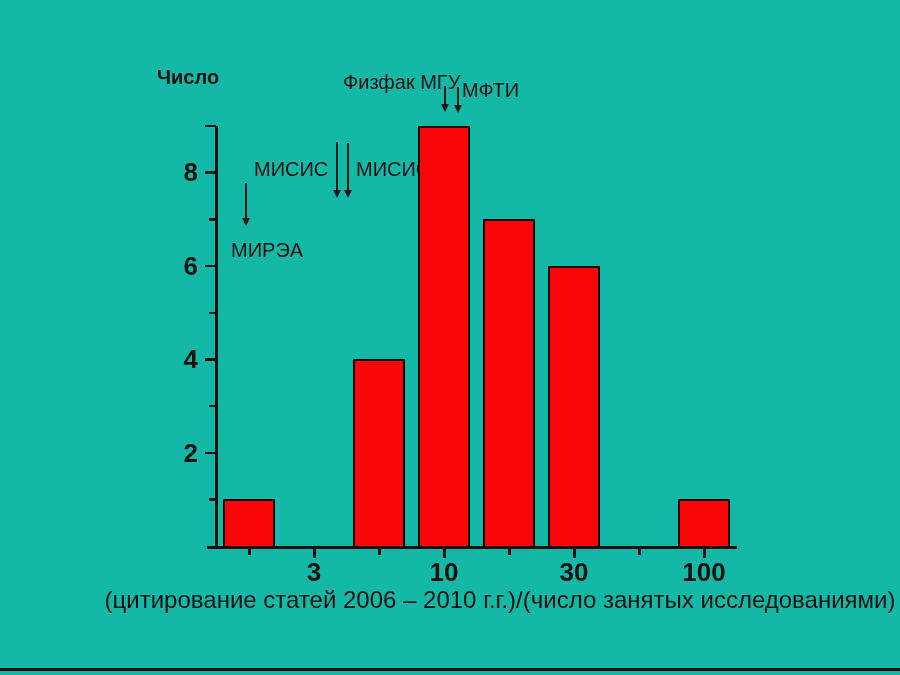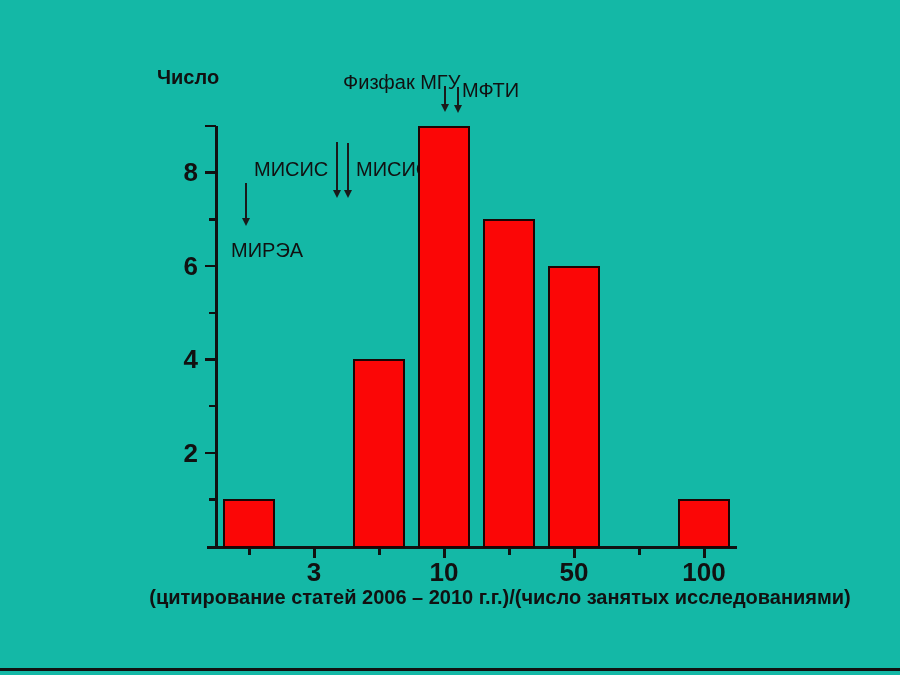--- a/index.html
+++ b/index.html
@@ -10,21 +10,21 @@
   .abs{position:absolute;}
   #plot{position:absolute;left:0;top:0;width:900px;height:675px;}
   .ylab{font-weight:bold;font-size:26px;width:44px;text-align:right;line-height:30px;}
   .xlab{font-weight:bold;font-size:26px;width:84px;text-align:center;line-height:28px;}
   .y-title{
     position:absolute;left:157px;top:66px;font-weight:bold;font-size:20px;line-height:23px;
   }
   .anno{position:absolute;font-size:20px;white-space:nowrap;margin-top:7px;}
   .x-axis-label{
     position:absolute;left:100px;top:586px;width:800px;text-align:center;
-    font-weight:bold;font-size:20px;white-space:nowrap;
+    font-weight:normal;font-size:24px;white-space:nowrap;
   }
   .arr{position:absolute;width:2px;background:#1a1a1a;}
   .arr::after{
     content:'';position:absolute;bottom:-8px;left:50%;transform:translateX(-50%);
     width:0;height:0;border:4.5px solid transparent;border-top:8px solid #1a1a1a;border-bottom:0;
   }
   .bottom-rule{position:absolute;left:0;top:668px;width:900px;height:2.5px;background:#111;}
 </style>
 </head>
 <body>
@@ -52,21 +52,21 @@
       <div class="abs" style="left: 209px; top: 218.1px; width: 7px; height: 2.5px; background: rgb(17, 17, 17);"></div>
       <div class="abs" style="left: 205px; top: 124.7px; width: 11px; height: 2.5px; background: rgb(17, 17, 17);"></div>
       <div class="abs" style="left: 248px; top: 549px; width: 2.5px; height: 6px; background: rgb(17, 17, 17);"></div>
       <div class="abs" style="left: 313px; top: 549px; width: 2.5px; height: 9px; background: rgb(17, 17, 17);"></div>
       <div class="abs xlab" style="left: 272px; top: 558px;">3</div>
       <div class="abs" style="left: 378px; top: 549px; width: 2.5px; height: 6px; background: rgb(17, 17, 17);"></div>
       <div class="abs" style="left: 443px; top: 549px; width: 2.5px; height: 9px; background: rgb(17, 17, 17);"></div>
       <div class="abs xlab" style="left: 402px; top: 558px;">10</div>
       <div class="abs" style="left: 508px; top: 549px; width: 2.5px; height: 6px; background: rgb(17, 17, 17);"></div>
       <div class="abs" style="left: 573px; top: 549px; width: 2.5px; height: 9px; background: rgb(17, 17, 17);"></div>
-      <div class="abs xlab" style="left: 532px; top: 558px;">50</div>
+      <div class="abs xlab" style="left: 532px; top: 558px;">30</div>
       <div class="abs" style="left: 638px; top: 549px; width: 2.5px; height: 6px; background: rgb(17, 17, 17);"></div>
       <div class="abs" style="left: 703px; top: 549px; width: 2.5px; height: 9px; background: rgb(17, 17, 17);"></div>
       <div class="abs xlab" style="left: 662px; top: 558px;">100</div>
       <div class="abs" style="left: 223px; top: 499.3px; width: 52px; height: 48.7px; background: rgb(251, 6, 6); border: 2px solid rgb(28, 4, 4); box-sizing: border-box; z-index: 2;"></div>
       <div class="abs" style="left: 353px; top: 359.2px; width: 52px; height: 188.8px; background: rgb(251, 6, 6); border: 2px solid rgb(28, 4, 4); box-sizing: border-box; z-index: 2;"></div>
       <div class="abs" style="left: 418px; top: 125.7px; width: 52px; height: 422.3px; background: rgb(251, 6, 6); border: 2px solid rgb(28, 4, 4); box-sizing: border-box; z-index: 2;"></div>
       <div class="abs" style="left: 483px; top: 219.1px; width: 52px; height: 328.9px; background: rgb(251, 6, 6); border: 2px solid rgb(28, 4, 4); box-sizing: border-box; z-index: 2;"></div>
       <div class="abs" style="left: 548px; top: 265.8px; width: 52px; height: 282.2px; background: rgb(251, 6, 6); border: 2px solid rgb(28, 4, 4); box-sizing: border-box; z-index: 2;"></div>
       <div class="abs" style="left: 678px; top: 499.3px; width: 52px; height: 48.7px; background: rgb(251, 6, 6); border: 2px solid rgb(28, 4, 4); box-sizing: border-box; z-index: 2;"></div>
     </div>

